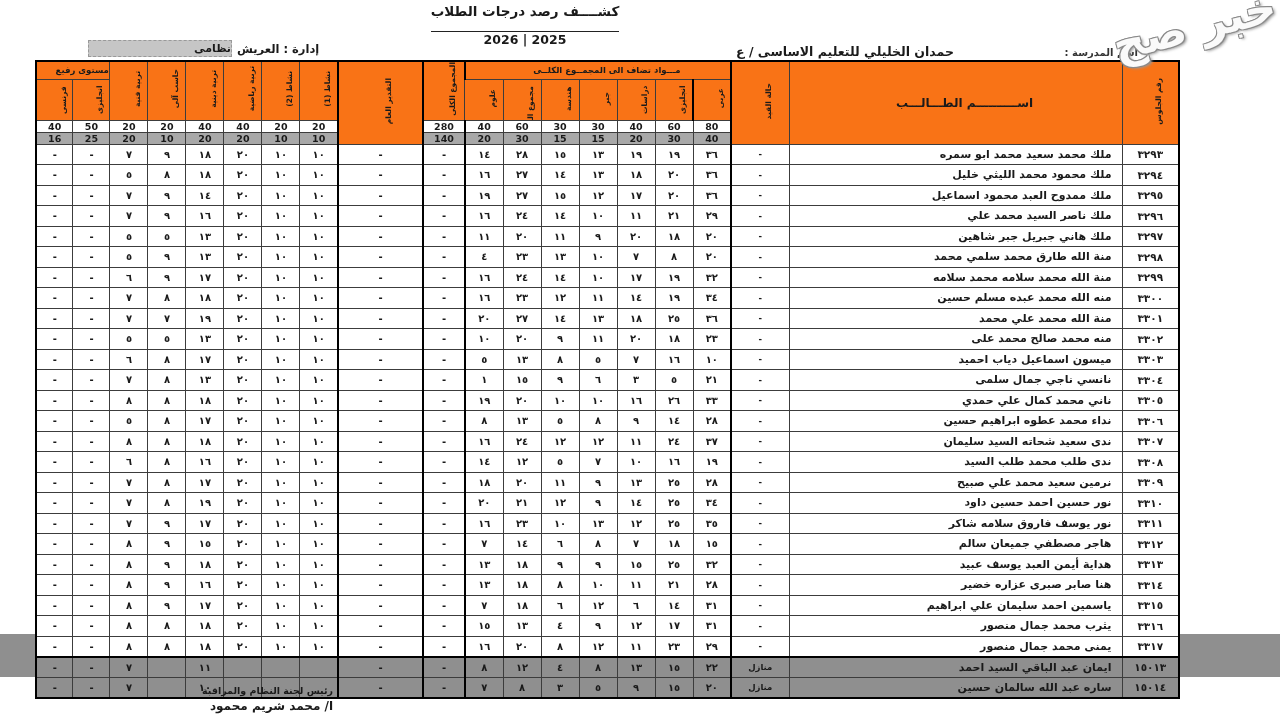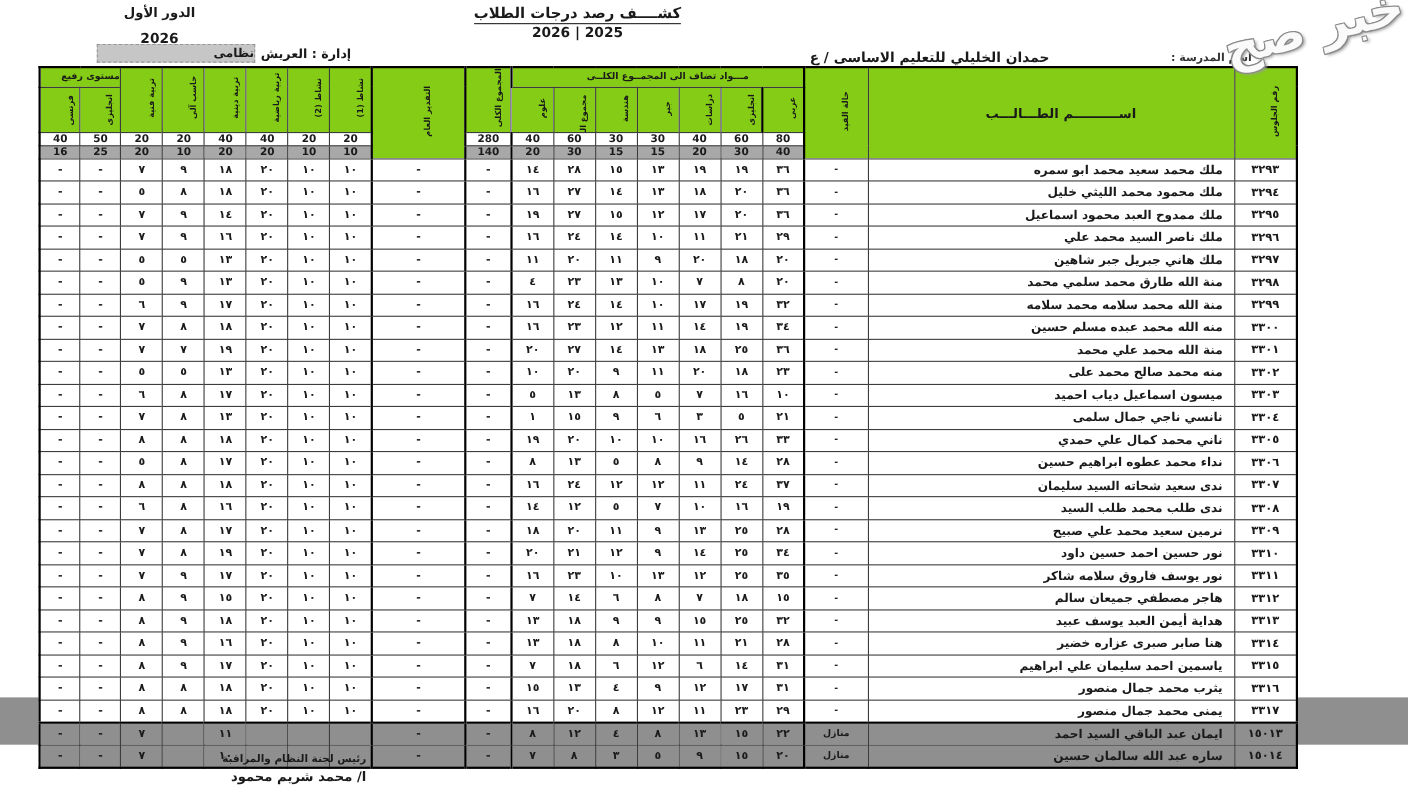--- a/index.html
+++ b/index.html
@@ -6,42 +6,42 @@
   .page{position:relative;width:1280px;height:720px;background:#ffffff;overflow:hidden;
         font-family:"DejaVu Sans",sans-serif;color:#1a1a1a;direction:rtl;}
   
   .gov-block{position:absolute;right:78px;top:3px;text-align:right;font-weight:bold;
              font-size:10.5px;line-height:13px;}
   .school-label{position:absolute;right:142px;top:47px;font-size:10px;font-weight:bold;color:#333;}
   .school-name{position:absolute;right:270px;top:44px;width:330px;text-align:center;
                font-size:12.5px;font-weight:bold;}
   .center-block{position:absolute;left:330px;top:1px;width:390px;text-align:center;}
   .doc-title{font-size:13.5px;font-weight:bold;display:inline-block;
-             border-bottom:1.5px solid #222;padding-bottom:1px;}
+             border-bottom:1.5px solid #222;padding-bottom:12px;}
   .doc-subtitle{font-size:12px;font-weight:bold;margin-top:3px;}
   .doc-years{font-size:12.5px;font-weight:bold;direction:ltr;unicode-bidi:bidi-override;}
   .round-block{position:absolute;left:90px;top:4px;width:110px;text-align:center;
                font-size:12px;font-weight:bold;}
   .round-year{margin-top:9px;font-size:12.5px;direction:ltr;unicode-bidi:bidi-override;}
   .regular-box{position:absolute;left:88px;top:40px;width:142px;height:15px;background:#c6c6c6;
                border:1px dashed #999;text-align:right;font-size:11px;font-weight:bold;line-height:15px;}
   .admin{position:absolute;left:237px;top:42px;font-size:11.5px;font-weight:bold;}
   .watermark{position:absolute;right:2px;top:0px;font-size:44px;font-weight:bold;
              color:#fafafa;transform:rotate(-14deg);transform-origin:center;z-index:30;
              text-shadow:1px 1px 0 #8a8a8a,-1px -1px 0 #8a8a8a,1px -1px 0 #8a8a8a,-1px 1px 0 #8a8a8a,2px 2px 3px #999;}
   
   .band{position:absolute;left:0;top:634px;width:1280px;height:43px;background:#8f8f8f;z-index:1;}
   
   .sheet{position:absolute;right:100px;top:60px;z-index:2;}
   table{border-collapse:collapse;table-layout:fixed;width:1143px;background:#fff;direction:rtl;}
   th,td{border:1px solid #3c3c3c;padding:0;margin:0;overflow:hidden;white-space:nowrap;
         text-align:center;vertical-align:middle;}
   table{border:2px solid #000;}
   .bL{border-left:2px solid #000 !important;}
-  thead th{font-weight:bold;background:#84cc16;padding-left:18px;}
+  thead th{font-weight:bold;background:#f97316;padding-left:18px;}
   .gh-row{height:13px;}  .gh-row .group-h{font-size:8.5px;}
   .sub-row{height:25px;}
   .max-row{height:12px;} .max-row td{font-size:9.5px;font-weight:bold;}
   .min-row{height:12px;background:#a8a8a8;} .min-row td{font-size:9.5px;font-weight:bold;}
   tbody tr{height:20.5px;}
   tbody td{font-size:10px;font-weight:600;}
   td.name{text-align:right;padding:0 10px 0 2px;font-size:11px;font-weight:bold;margin-top:28px;}
   td.seat{font-size:10.5px;font-weight:bold;letter-spacing:2px;}
   td.status{font-size:8.5px;font-weight:bold;}
   th.c-name{font-size:12px;}
@@ -63,24 +63,20 @@
   <div class="watermark">خبر صح</div>
 
   <div class="school-label">اسم المدرسة :</div>
   <div class="school-name">حمدان الخليلي للتعليم الاساسى / ع</div>
 
   <div class="center-block">
     <span class="doc-title">كشــــف رصد درجات الطلاب</span>
     <div class="doc-years">2026 | 2025</div>
   </div>
 
-  <div class="round-block">
-    <div>الدور الأول</div>
-    <div class="round-year">2026</div>
-  </div>
   <div class="regular-box">نظامى</div>
   <div class="admin">إدارة : العريش</div>
 
   <div class="band"></div>
 
   <div class="sheet">
     <table>
       <colgroup>
         <col style="width:57px">
           <col style="width:333px">

